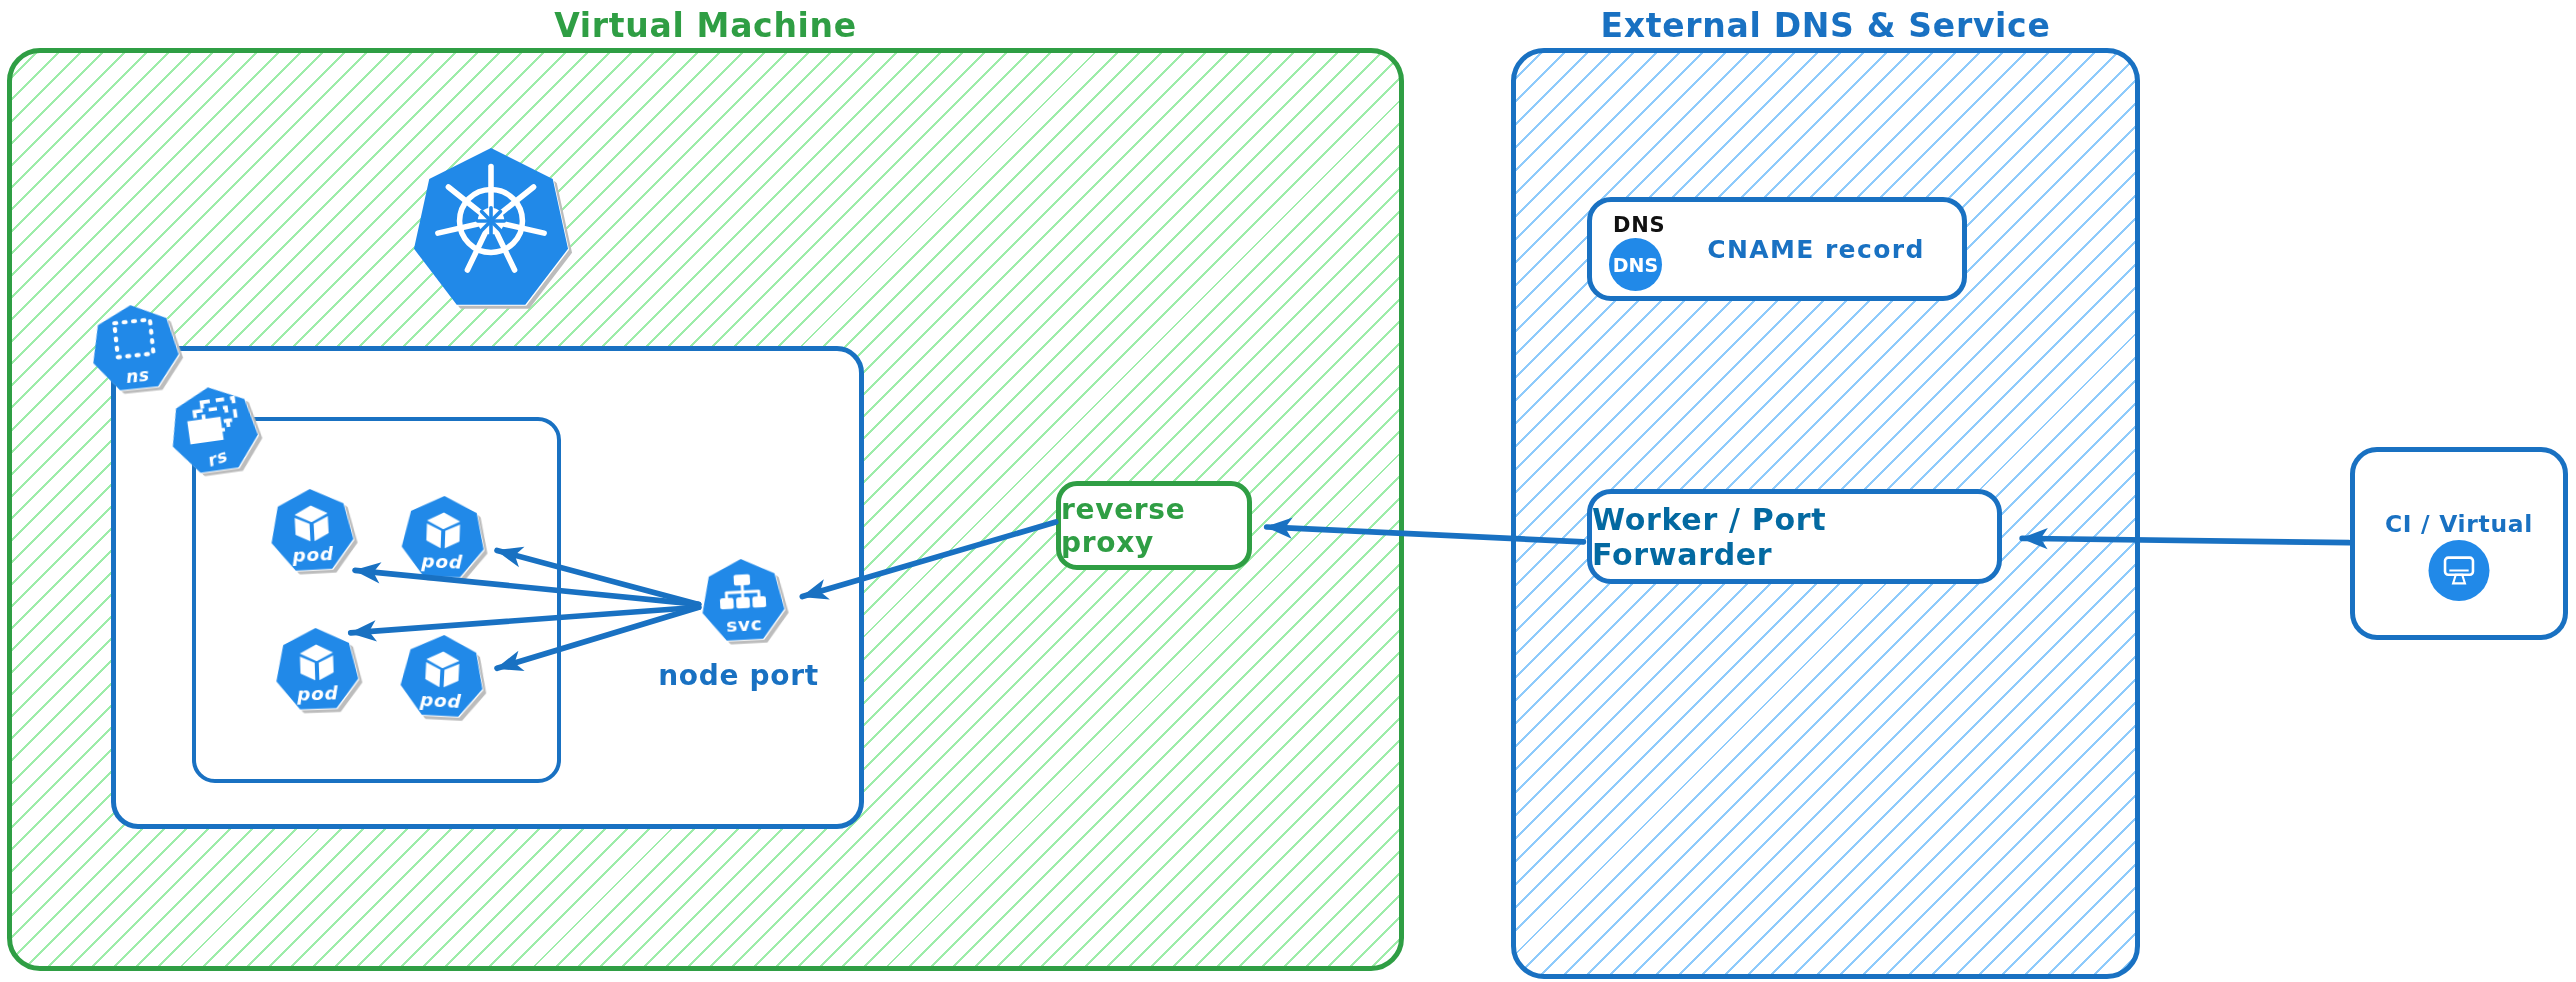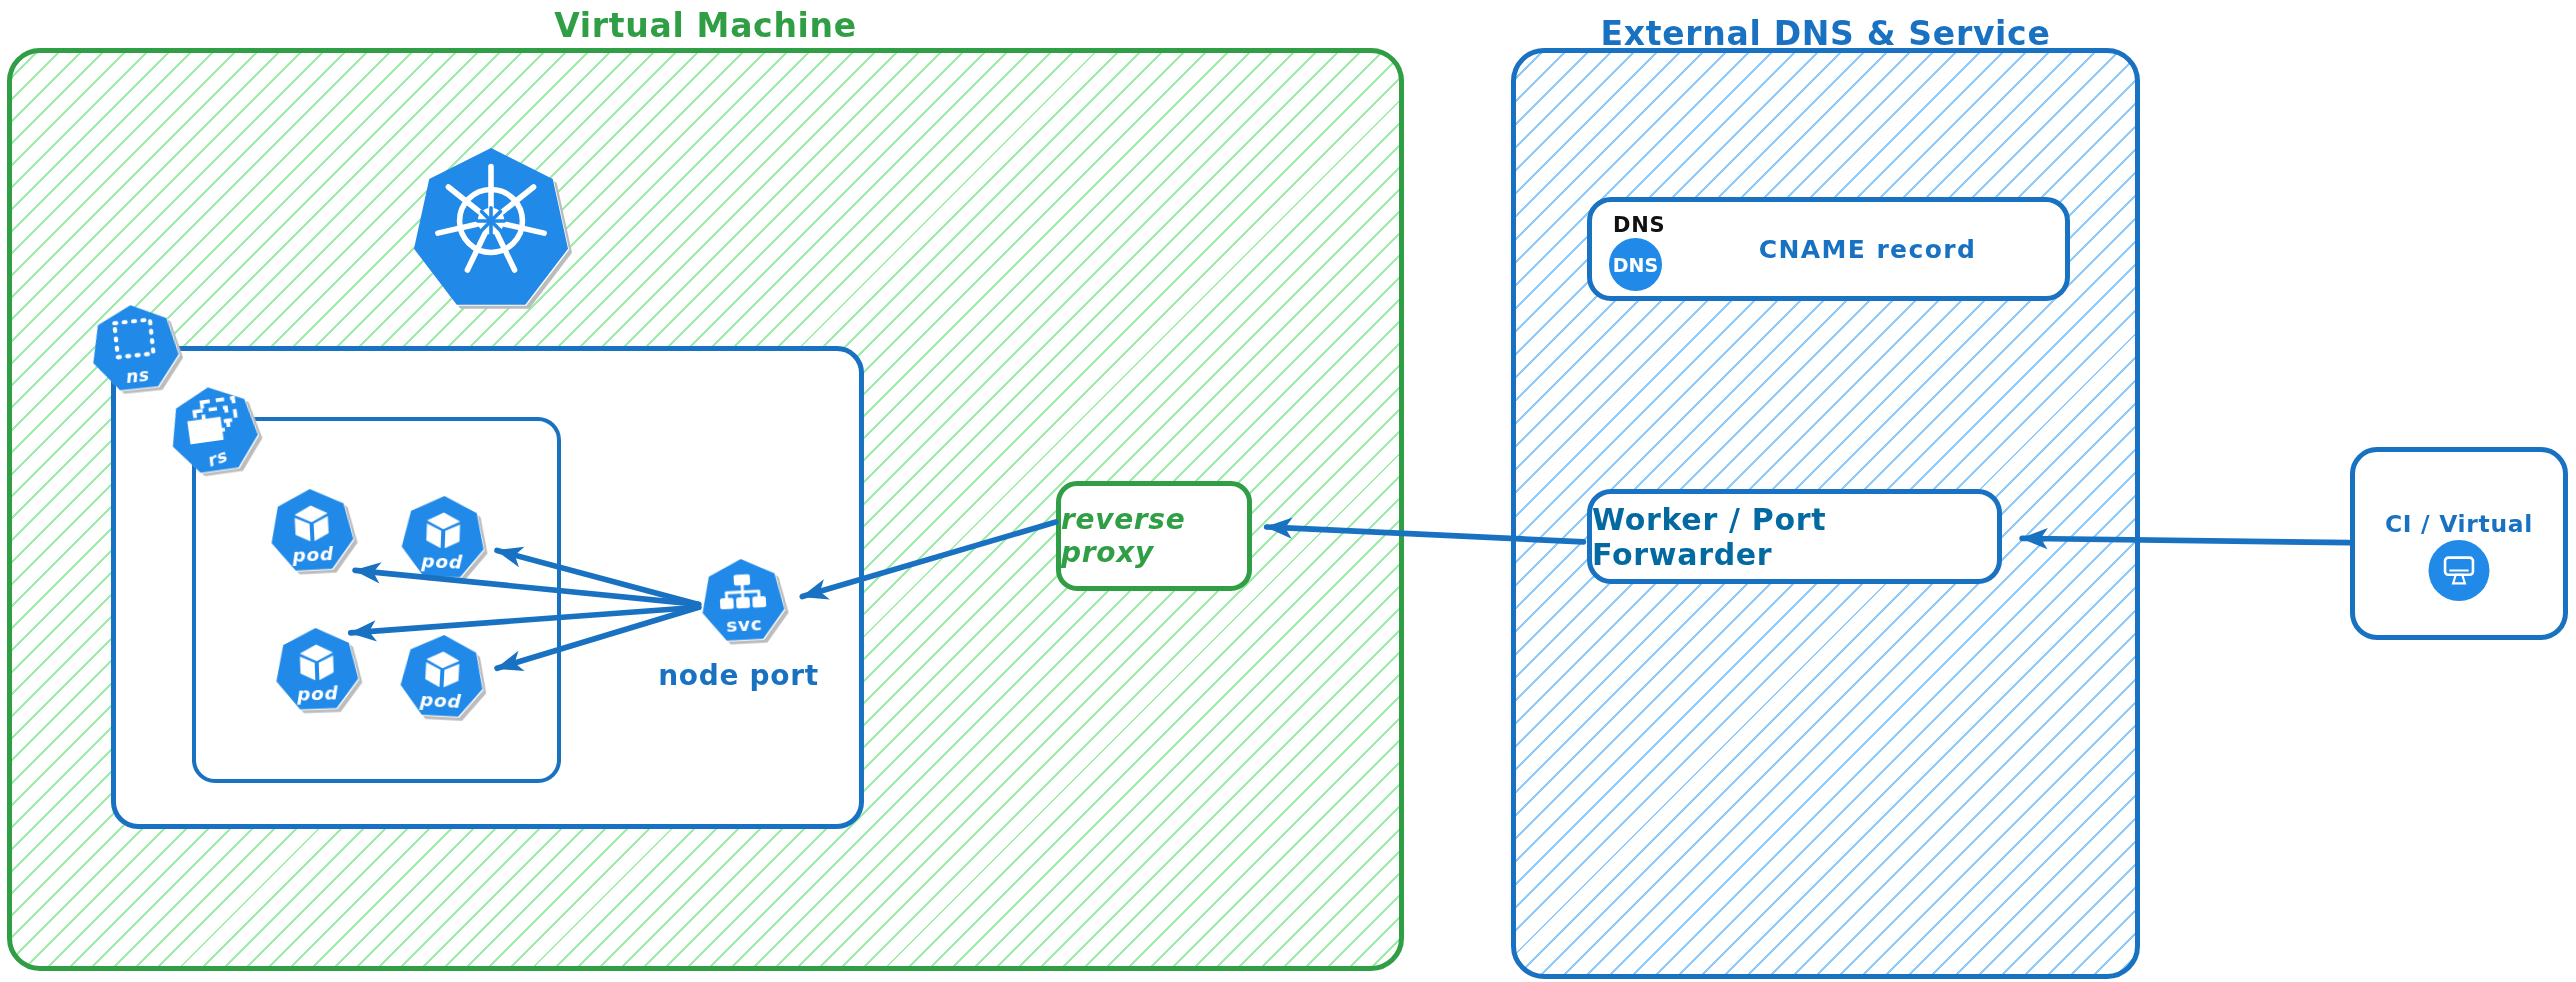--- a/index.html
+++ b/index.html
@@ -148,28 +148,28 @@
         <rect x="3" y="21" width="10" height="8" rx="1.5" fill="#ffffff"></rect>
         <rect x="15" y="21" width="10" height="8" rx="1.5" fill="#ffffff"></rect>
         <rect x="27" y="21" width="10" height="8" rx="1.5" fill="#ffffff"></rect>
       </svg>
       <span class="hlabel" style="font-style:normal;">svc</span>
     </div>
   </div>
   <div style="position:absolute;left:639px;top:659px;width:199px;text-align:center;
               font-size:28px;font-weight:600;color:#1971c2;letter-spacing:0.7px;">node port</div>
 
-  <div class="card green" style="left:1056px;top:481px;width:196px;height:110px;border-radius:21px;font-style:italic;">
+  <div class="card green" style="left:1056px;top:481px;width:196px;height:89px;border-radius:21px;">
     <div class="card-text" style="color:#2f9e44;font-size:28px;">reverse proxy</div>
   </div>
 
-  <div class="region-title blue" style="left:1511px;top:5.7px;width:629px;margin-top:8px;">External DNS &amp; Service</div>
+  <div class="region-title blue" style="left:1511px;top:5.7px;width:629px;">External DNS &amp; Service</div>
   <div class="region blue" style="left:1511px;top:48px;width:629px;height:931px;"></div>
 
-  <div class="card blue" style="left:1587px;top:197px;width:483px;height:104px;">
+  <div class="card blue" style="left:1587px;top:197px;width:380px;height:104px;">
     <span class="corner-label" style="left:21px;top:11.4px;">DNS</span>
     <div class="circle-badge" style="left:17px;top:36px;width:53px;height:53px;">
       <span>DNS</span>
     </div>
     <div style="position:absolute;left:85px;top:0;right:7px;height:100%;display:flex;align-items:center;
                 justify-content:center;font-size:25px;font-weight:600;color:#1971c2;letter-spacing:1.4px;">CNAME record</div>
   </div>
 
   <div class="card blue" style="left:1587px;top:489px;width:415px;height:95px;">
     <div class="card-text">Worker / Port Forwarder</div>

